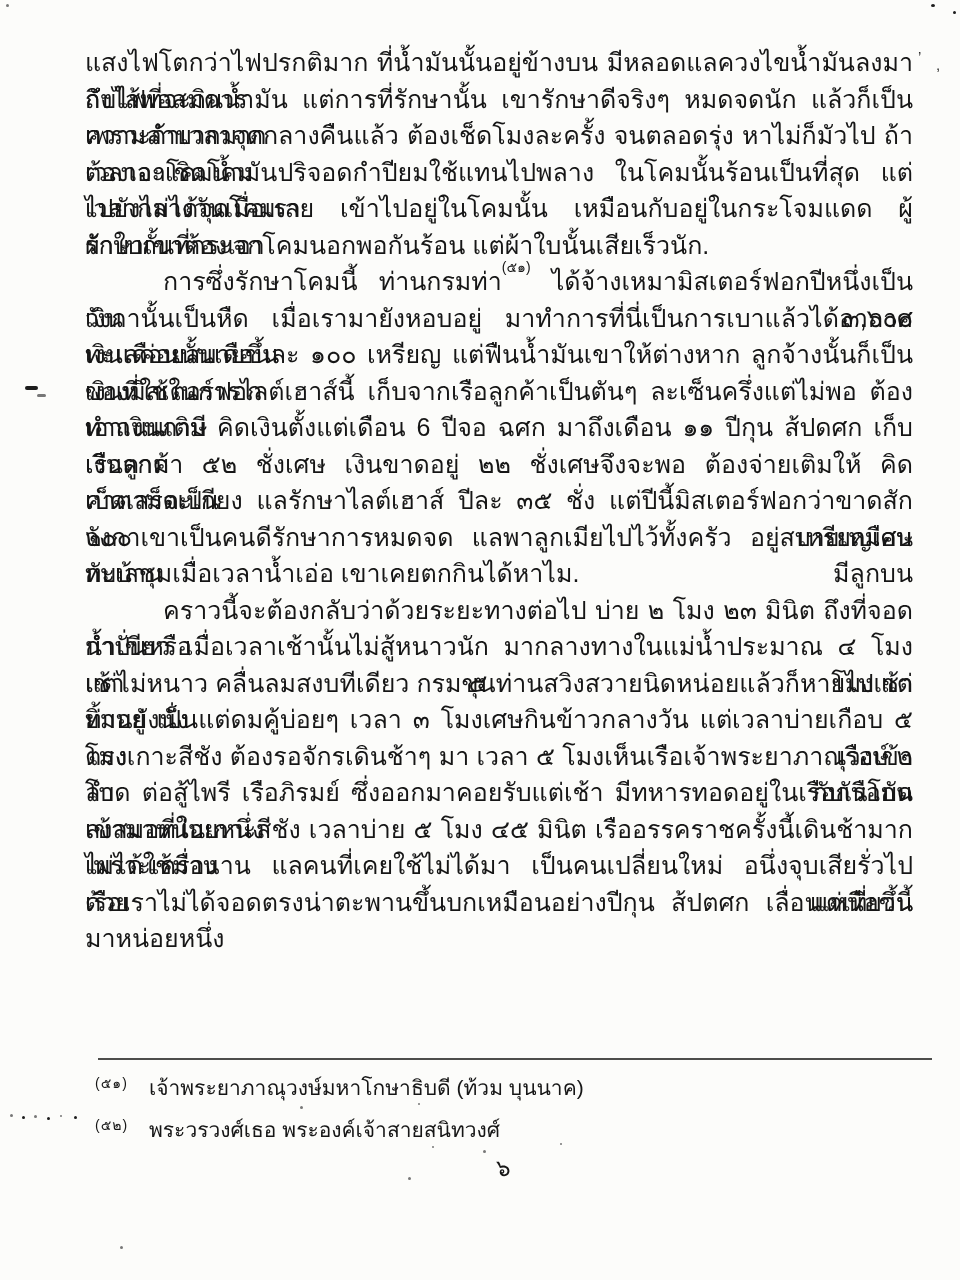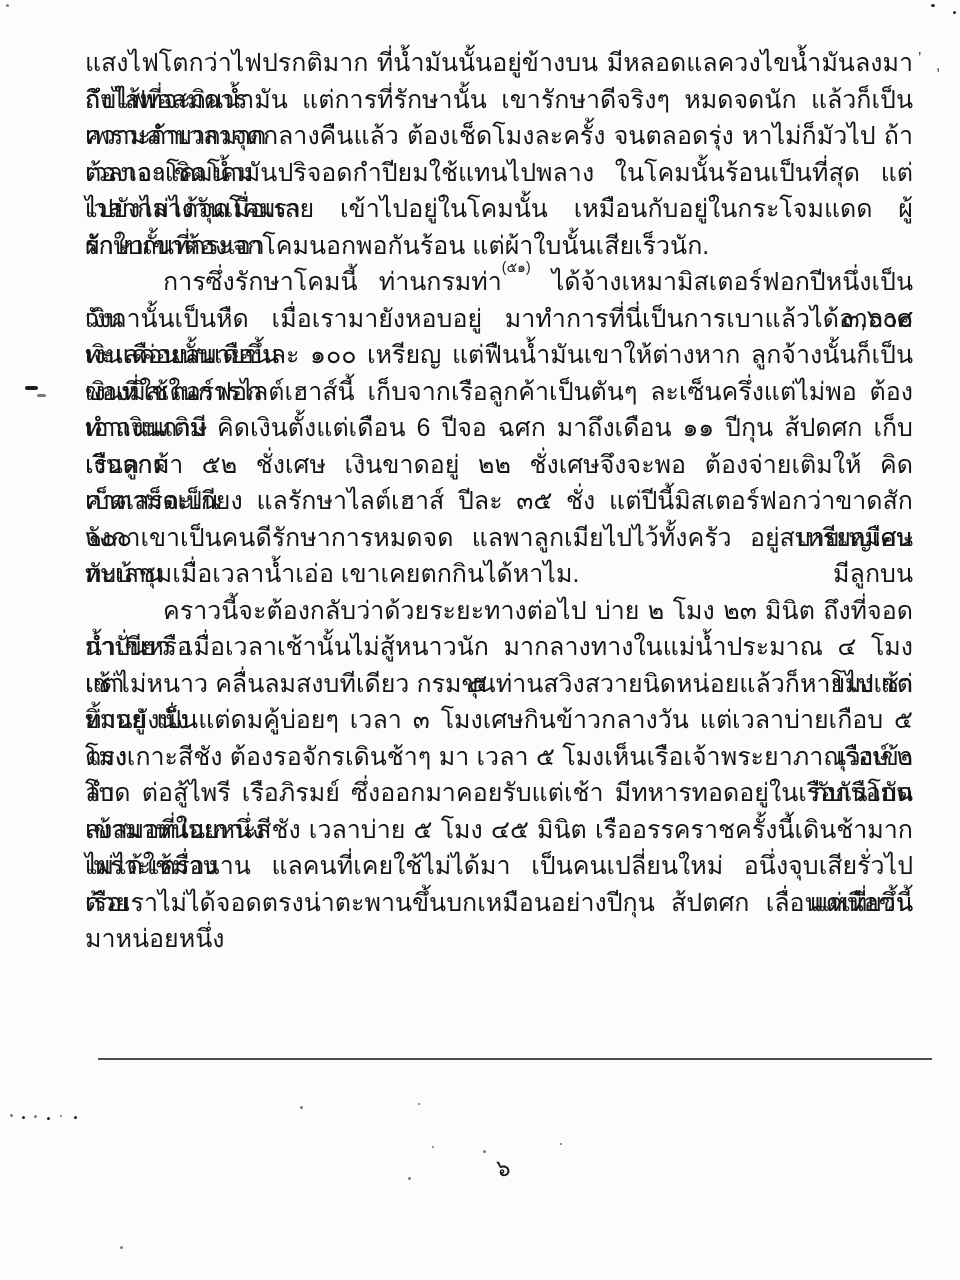--- a/index.html
+++ b/index.html
@@ -104,20 +104,28 @@
         <div class="line">ตรงเกาะสีชัง ต้องรอจักรเดินช้าๆ มา เวลา ๕ โมงเห็นเรือเจ้าพระยาภาณุวงษ์ ๒ ลำ กับเรือกัน</div>
         <div class="line">โบด ต่อสู้ไพรี เรือภิรมย์ ซึ่งออกมาคอยรับแต่เช้า มีทหารทอดอยู่ในเรือกันโบดเข้ามาหน่อยหนึ่ง</div>
         <div class="line">ลงสมอที่ในเกาะสีชัง เวลาบ่าย ๕ โมง ๔๕ มินิต เรืออรรคราชครั้งนี้เดินช้ามาก เพราะเครื่อง</div>
         <div class="line">ไม่ได้ใช้มานาน แลคนที่เคยใช้ไม่ได้มา เป็นคนเปลี่ยนใหม่ อนึ่งจุบเสียรั่วไปด้วย แต่เที่ยวนี้</div>
         <div class="line">เรือเราไม่ได้จอดตรงน่าตะพานขึ้นบกเหมือนอย่างปีกุน ส้ปตศก เลื่อนเหนือขึ้นมาหน่อยหนึ่ง</div>
       </div>
     </div>
 
   <div class="footnote-rule"></div>
 
+  <div class="footnotes">
+    <div class="footnote">
+      <span class="fn-marker">(๕๑)</span><span class="fn-text">เจ้าพระยาภาณุวงษ์มหาโกษาธิบดี (ท้วม บุนนาค)</span>
+    </div>
+    <div class="footnote">
+      <span class="fn-marker">(๕๒)</span><span class="fn-text">พระวรวงศ์เธอ พระองค์เจ้าสายสนิทวงศ์</span>
+    </div>
+  </div>
 
   <div class="page-number">๖</div>
 
   <span class="mark-comma" style="left:918px;top:52px;">’</span>
   <span class="mark-comma" style="left:936px;top:60px;">,</span>
   <span class="artifact" style="left:931px;top:4px;width:4px;height:3px;"></span>
   <span class="artifact" style="left:953px;top:11px;width:3px;height:3px;"></span>
   <span class="artifact dash" style="left:25px;top:386px;width:13px;height:4px;"></span>
   <span class="artifact dash faint" style="left:37px;top:394px;width:9px;height:3px;"></span>
   <span class="artifact faint" style="left:10px;top:1114px;width:3px;height:3px;"></span>

